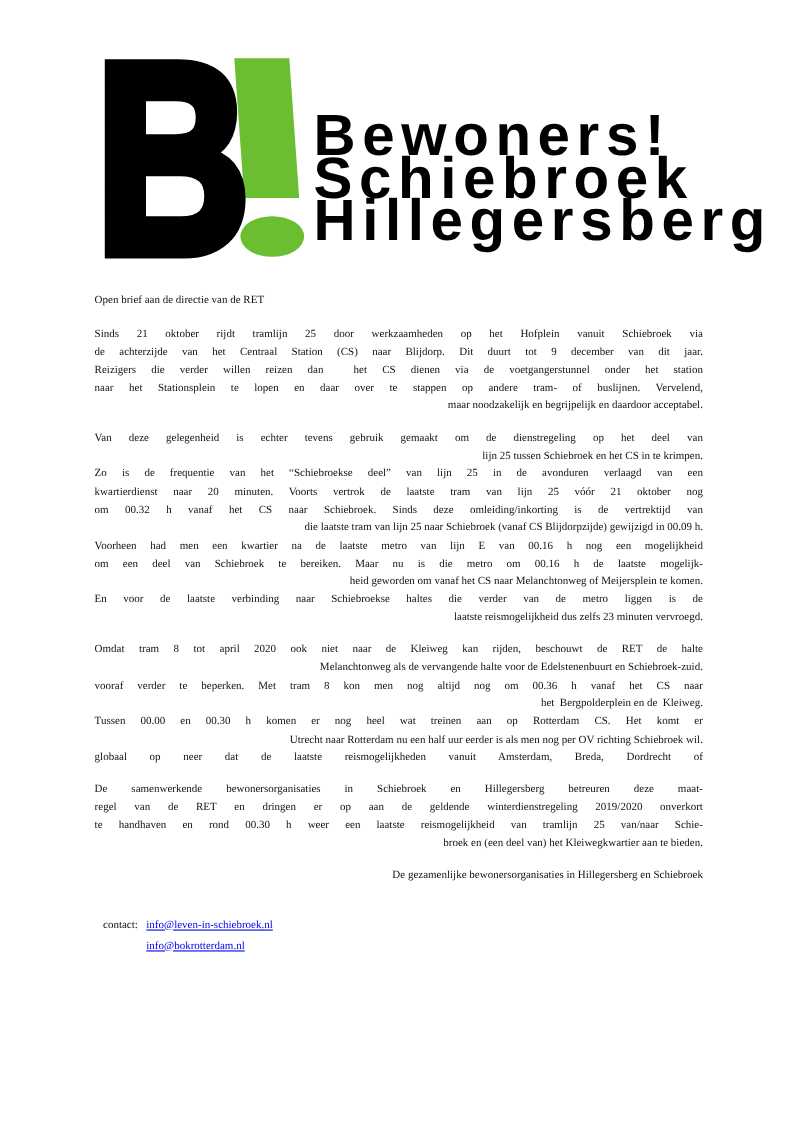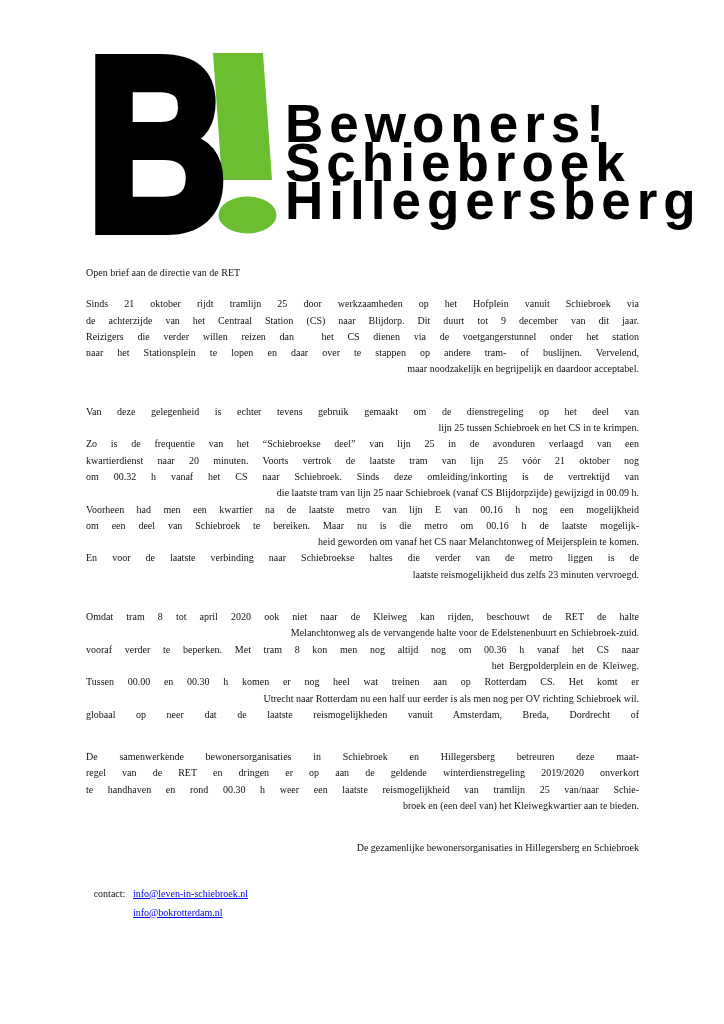--- a/index.html
+++ b/index.html
@@ -35,21 +35,21 @@
   
   .letter {
     position: absolute;
     left: 86px;
     top: 265px;
     width: 553px;
     font-size: 10px;
     line-height: 16.3px;
   }
   .letter-title { margin-bottom: 15px; }
-  .block + .block { margin-top: 26px; }
+  .block + .block { margin-top: 13px; }
   .line { white-space: pre-wrap; text-align: right; }
   .line.just {
     text-align: justify;
     text-align-last: justify;
     text-justify: inter-word;
   }
 
   
   .contact-block { margin-top: 27px; line-height: 19px; }
   .contact-row { display: block; }

